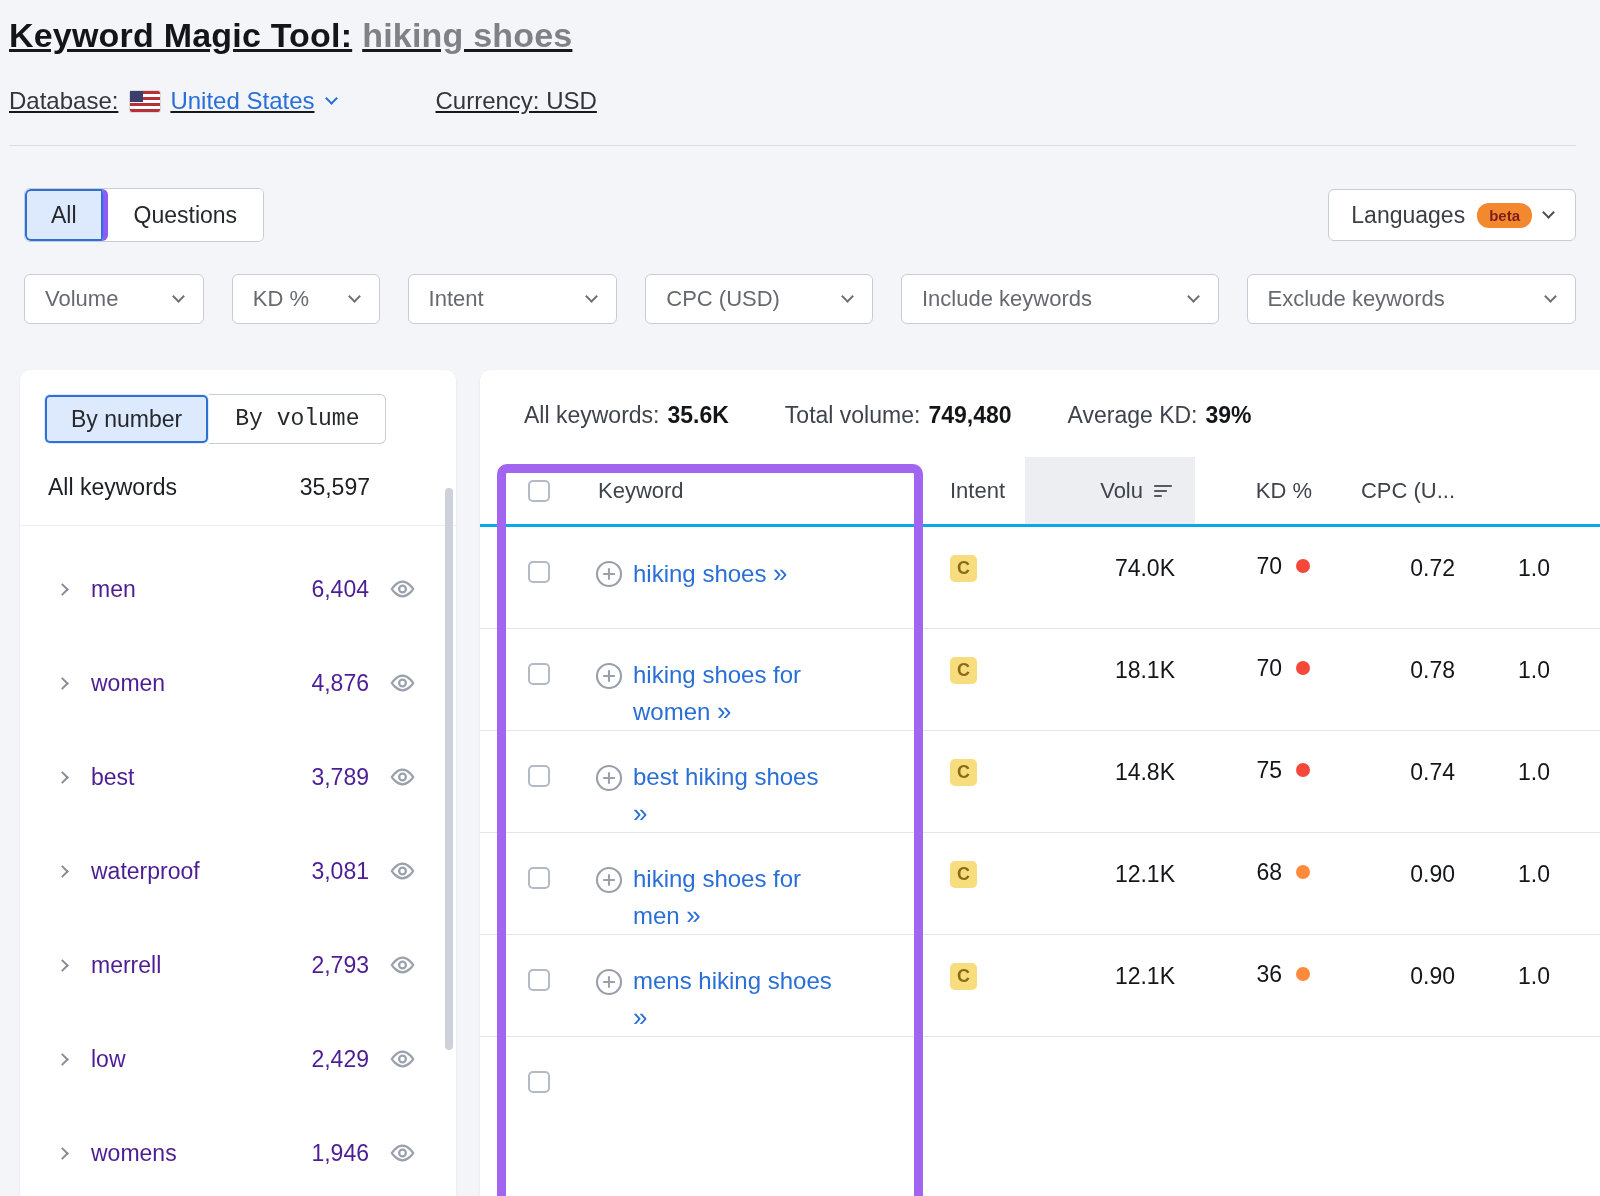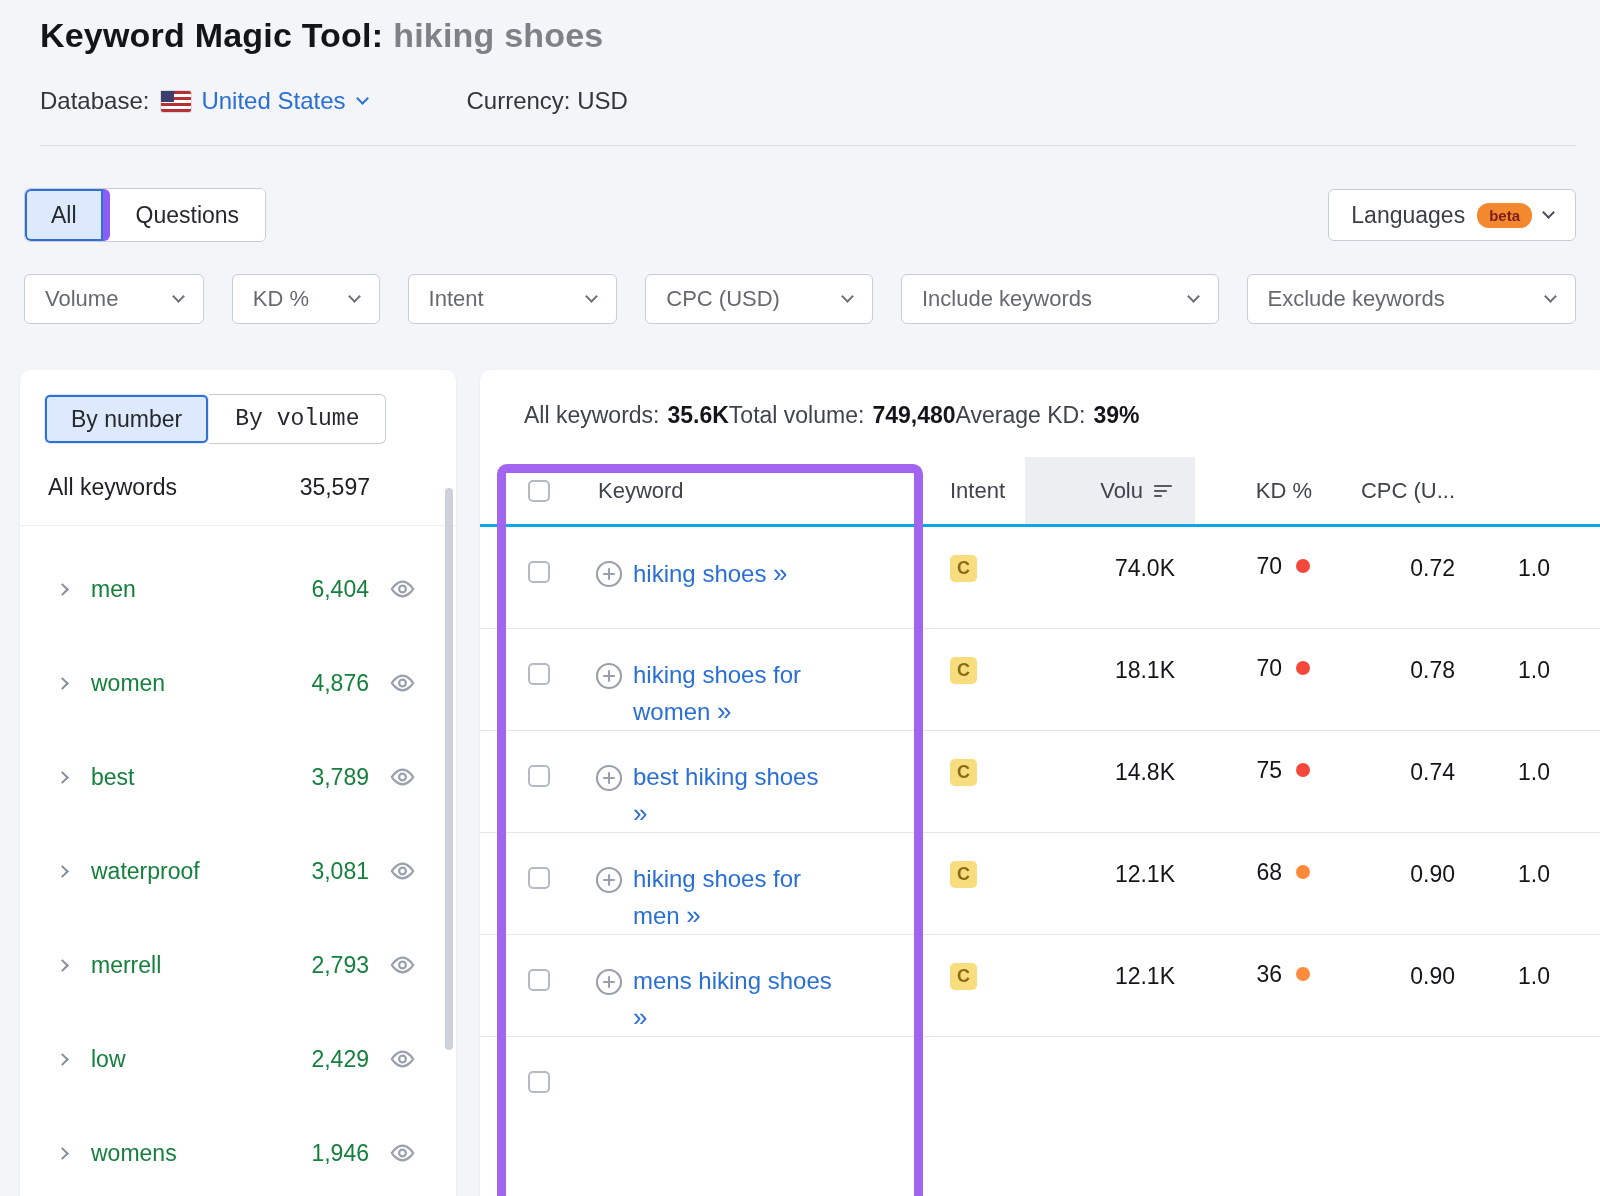--- a/index.html
+++ b/index.html
@@ -5,41 +5,41 @@
   * { margin:0; padding:0; box-sizing:border-box; }
   html,body { width:1600px; height:1196px; overflow:hidden; }
   body {
     font-family:"Liberation Sans", sans-serif;
     background:#f4f5f8;
     color:#17181b;
     position:relative;
   }
 
   
-  .top { padding:16px 24px 0 40px; }
+  .top { padding:16px 24px 0 9px;text-decoration:underline; }
   .page-title { font-size:34px; font-weight:700; color:#141519; letter-spacing:.2px; }
   .page-title .query { color:#7e8186; margin-left:10px; }
   .meta-row { display:flex; align-items:center; margin-top:32px; font-size:24px; color:#33353a; }
   .flag { width:30px; height:21px; border-radius:2px; margin:0 10px 0 12px;
           background:repeating-linear-gradient(180deg,#b73036 0 3px,#fff 3px 6px);
           position:relative; display:inline-block; box-shadow:0 0 0 1px #d8dade; }
   .flag::before { content:""; position:absolute; left:0; top:0; width:13px; height:11px; background:#3c3f6e; }
   .db-link { color:#2a6fd6; display:inline-flex; align-items:center; cursor:pointer; }
   .currency { margin-left:100px; }
   .chev { display:inline-block; width:9px; height:9px;
           border-right:2.4px solid currentColor; border-bottom:2.4px solid currentColor;
           transform:rotate(45deg); margin-left:12px; margin-top:-6px; }
   .hr { height:1px; background:#dcdee3; margin-top:30px; }
 
   
   .tabs-row { display:flex; align-items:center; margin:42px 24px 0 24px; }
   .tab-group { display:flex; border:1px solid #c7ccd5; border-radius:6px; background:#fff; overflow:hidden; }
   .tab-group + .tab-group { margin-left:24px; }
   .tab { font-family:inherit; font-size:23px; color:#26282e; background:#fff; border:none;
-         padding:0 26px; height:52px; cursor:pointer; border-right:7px solid #8b5cf6; }
+         padding:0 26px; height:52px; cursor:pointer; border-right:5px solid #8b5cf6; }
   .tab:last-of-type { border-right:none; }
   .tab.selected { background:#ddeafd; box-shadow:inset 0 0 0 2px #2f70d4; border-radius:6px; }
   .languages { margin-left:auto; display:flex; align-items:center; background:#fff;
                border:1px solid #c7ccd5; border-radius:6px; height:52px; padding:0 22px;
                font-family:inherit; font-size:23px; color:#3b3e44; cursor:pointer; }
   .beta { background:#f2892e; color:#7f1d1d; font-size:15px; font-weight:700;
           border-radius:12px; padding:4px 12px; margin-left:12px; }
   .languages .chev { color:#4a4d53; }
 
   
@@ -59,34 +59,34 @@
   .toggle-btn { font-family:inherit; font-size:23px; height:50px; padding:0 26px; cursor:pointer;
                 background:#fff; border:1px solid #c7ccd5; color:#26282e; }
   .toggle-btn.sel { background:#ddeafd; box-shadow:inset 0 0 0 2px #2f70d4; border-color:transparent;
                     border-radius:6px; }
   .toggle-btn.unsel { border-left:none; border-radius:0 6px 6px 0;font-family:Liberation Mono, monospace; }
   .all-row { display:flex; align-items:center; font-size:23px; color:#1d1f24;
              padding:30px 86px 24px 28px; border-bottom:1px solid #eceef1; cursor:pointer; }
   .all-row .count { margin-left:auto; }
   .group-list { margin-top:16px; }
   .group-row { display:flex; align-items:center; height:94px; padding:0 40px 0 38px;
-               font-size:23px; color:#15803d; cursor:pointer; }
+               font-size:23px; color:#4c1d95; cursor:pointer; }
   .chev-right { width:9px; height:9px; border-right:2.4px solid #878d98; border-top:2.4px solid #878d98;
                 transform:rotate(45deg); flex:0 0 auto; }
   .g-label { margin-left:24px; }
   .g-count { margin-left:auto; margin-right:20px; }
   .eye-icon { display:inline-flex; flex:0 0 auto; cursor:pointer; }
   .scrollbar { position:absolute; right:3px; top:118px; width:8px; height:562px;
                background:#ccd1da; border-radius:4px; }
 
   
   .results-card { position:absolute; left:480px; top:370px; width:1120px; height:850px;
                   background:#fff; border-radius:10px 0 0 0; box-shadow:0 1px 3px rgba(20,22,26,.07);
                   overflow:hidden; }
-  .stats { display:flex; align-items:flex-end; padding:32px 0 0 44px; font-size:23px; color:#3f434b; }
+  .stats { display:flex; align-items:flex-end; gap:56px; padding:32px 0 0 44px; font-size:23px; color:#3f434b; }
   .stats b { color:#141519; margin-left:8px; }
 
   .thead, .trow { display:grid; grid-template-columns:100px 345px 100px 170px 135px 140px 130px; }
   .thead { margin-top:28px; height:70px; font-size:22px; color:#3f434b; border-bottom:3px solid #0ea5e9; }
   .thead > .cell { display:flex; align-items:center; }
   .h-check { padding-left:48px; }
   .h-kw { padding-left:18px; }
   .h-int { padding-left:25px; }
   .h-vol { background:#eceef2; justify-content:flex-end; padding-right:22px; gap:10px; }
   .h-kd  { justify-content:flex-end; padding-right:18px; }

